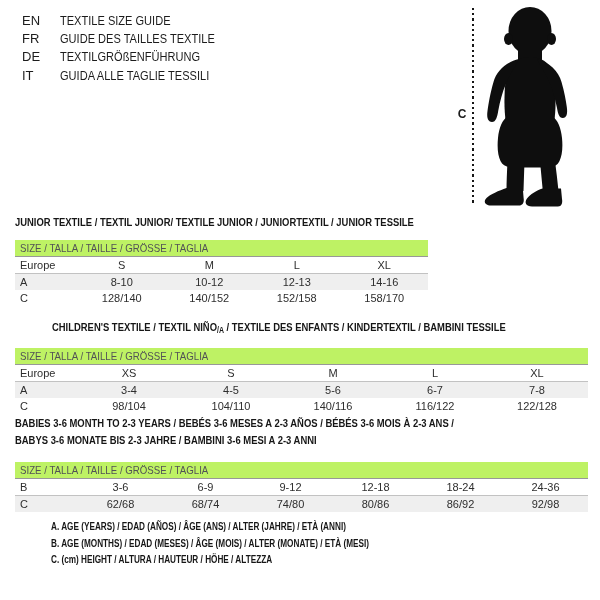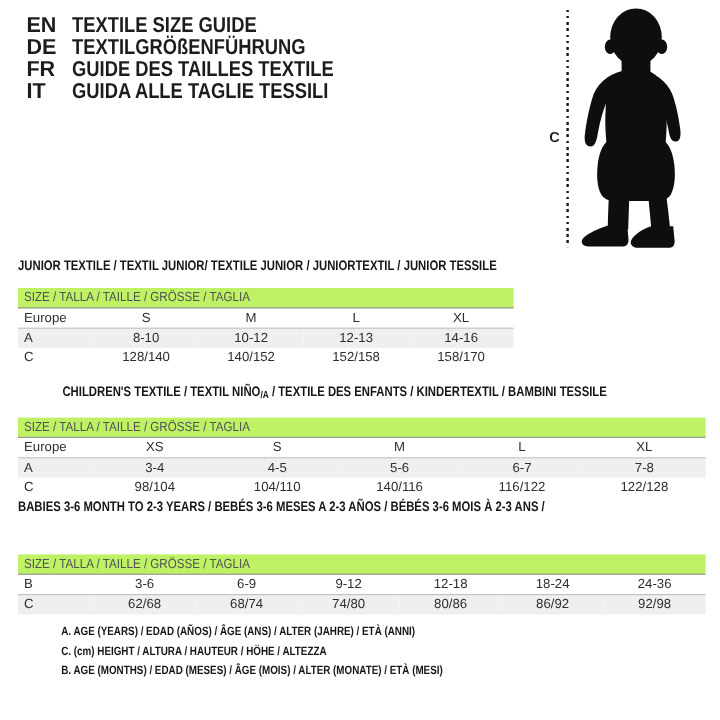--- a/index.html
+++ b/index.html
@@ -7,21 +7,21 @@
     position:relative;width:600px;height:600px;background:#ffffff;
     font-family:"Liberation Sans","DejaVu Sans",sans-serif;color:#1c1c1c;
     overflow:hidden;
   }
   
   .cond{display:inline-block;transform:scaleX(0.82);transform-origin:0 50%;white-space:nowrap;}
   .cond85{display:inline-block;transform:scaleX(0.85);transform-origin:0 50%;white-space:nowrap;}
   .cond88{display:inline-block;transform:scaleX(0.88);transform-origin:0 50%;white-space:nowrap;}
 
   
-  .lang-block{position:absolute;left:22px;top:12px;font-size:18px;font-weight:bold;line-height:18.2px;}
+  .lang-block{position:absolute;left:22px;top:12px;font-size:13px;font-weight:normal;line-height:18.2px;}
   .lang-row{white-space:nowrap;}
   .lang-code{display:inline-block;width:38px;}
 
   
   .dash-line{
     position:absolute;left:472px;top:8px;width:2px;height:198px;
     background:repeating-linear-gradient(to bottom,#161616 0 2.2px,transparent 2.2px 5.2px);
   }
   .figure-label{position:absolute;left:454px;top:107px;width:16px;text-align:center;
     font-size:12px;font-weight:bold;}
@@ -48,24 +48,24 @@
 </head>
 <body>
 
 <div class="page">
 
   <div class="lang-block">
     <div class="lang-row">
       <span class="lang-code">EN</span><span class="cond85">TEXTILE SIZE GUIDE</span>
     </div>
     <div class="lang-row">
+      <span class="lang-code">FR</span><span class="cond85">GUIDE DES TAILLES TEXTILE</span>
+    </div>
+    <div class="lang-row">
       <span class="lang-code">DE</span><span class="cond85">TEXTILGRÖßENFÜHRUNG</span>
-    </div>
-    <div class="lang-row">
-      <span class="lang-code">FR</span><span class="cond85">GUIDE DES TAILLES TEXTILE</span>
     </div>
     <div class="lang-row">
       <span class="lang-code">IT</span><span class="cond85">GUIDA ALLE TAGLIE TESSILI</span>
     </div>
   </div>
 
   <div class="dash-line"></div>
   <div class="figure-label">C</div>
   <svg class="baby-svg" width="98" height="204" viewBox="0 0 98 204" fill="#0e0e0e" xmlns="http://www.w3.org/2000/svg">
     <ellipse cx="52" cy="27" rx="21.5" ry="24"></ellipse>
@@ -154,20 +154,21 @@
             <td>140/116</td>
             <td>116/122</td>
             <td>122/128</td>
           </tr>
         </tbody>
     </table>
   </div>
 
   <div class="sec-title" style="top:415px;">
     <div><span class="cond">BABIES 3-6 MONTH TO 2-3 YEARS / BEBÉS 3-6 MESES A 2-3 AÑOS / BÉBÉS 3-6 MOIS À 2-3 ANS /</span></div>
+    <div><span class="cond">BABYS 3-6 MONATE BIS 2-3 JAHRE / BAMBINI 3-6 MESI A 2-3 ANNI</span></div>
   </div>
   <div class="size-table" style="top:462px;width:573px;">
     <div class="size-bar">
       <span class="cond88">SIZE / TALLA / TAILLE / GRÖSSE / TAGLIA</span>
     </div>
     <table>
       <colgroup>
           <col class="labelcol">
         </colgroup>
       <tbody>
@@ -188,17 +189,17 @@
             <td>80/86</td>
             <td>86/92</td>
             <td>92/98</td>
           </tr>
         </tbody>
     </table>
   </div>
 
   <div class="legend">
     <div><span class="cond">A. AGE (YEARS) / EDAD (AÑOS) / ÂGE (ANS) / ALTER (JAHRE) / ETÀ (ANNI)</span></div>
+    <div><span class="cond">B. AGE (MONTHS) / EDAD (MESES) / ÂGE (MOIS) / ALTER (MONATE) / ETÀ (MESI)</span></div>
     <div><span class="cond">C. (cm) HEIGHT / ALTURA / HAUTEUR / HÖHE / ALTEZZA</span></div>
-    <div><span class="cond">B. AGE (MONTHS) / EDAD (MESES) / ÂGE (MOIS) / ALTER (MONATE) / ETÀ (MESI)</span></div>
   </div>
 
 </div>
 
 </body></html>

